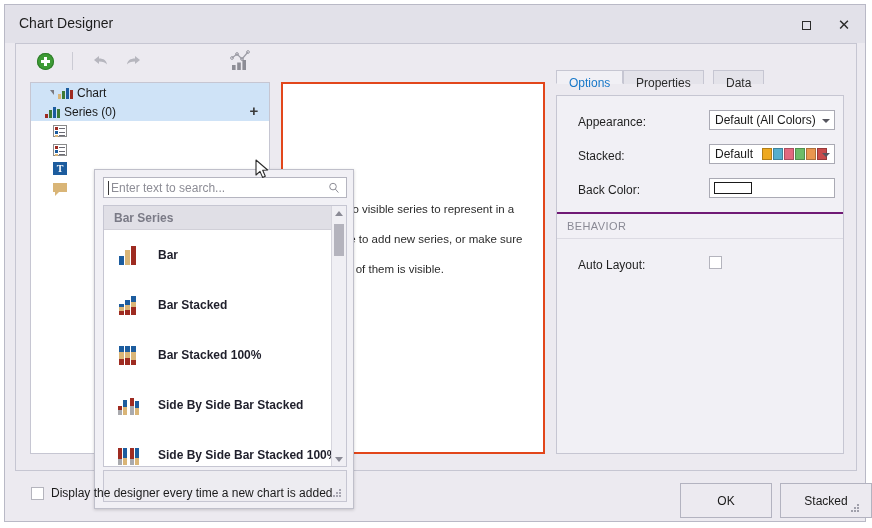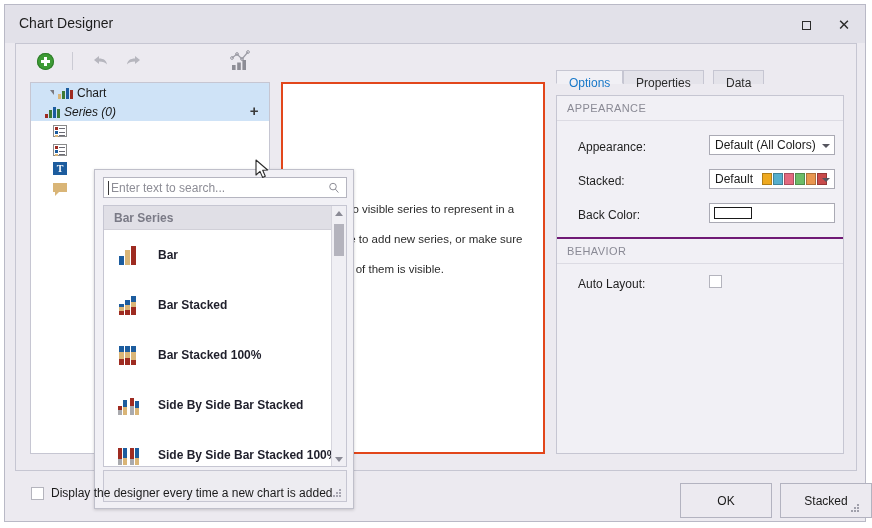--- a/index.html
+++ b/index.html
@@ -69,21 +69,21 @@
   }
   .tri{
     width:0;height:0;border-left:4px solid transparent;
     border-top:5px solid #7a7a82;display:block;margin-left:1px;
   }
   .tree-label{margin-left:4px;font-size:12px;color:#1a1a1a;white-space:nowrap;}
   .plus-btn{
     position:absolute;right:8px;top:2px;width:14px;height:14px;
     color:#3b3b3b;font-size:15px;line-height:13px;text-align:center;font-weight:bold;
   }
-  .indent1{font-style:italic;}
+  .indent1{}
   .indent2{padding-left:22px;}
 
   
   .ico{display:inline-block;vertical-align:middle;}
   .barico{position:relative;width:15px;height:12px;}
   .barico i{position:absolute;bottom:0;width:3px;display:block;}
 
   .legendico{
     width:14px;height:12px;border:1px solid #8a8a8a;background:#fff;
     position:relative;box-sizing:border-box;
@@ -353,21 +353,20 @@
     </div>
 
     <div class="options-panel">
       <div class="tabs">
         <div class="tab active" style="left:0;">Options</div>
         <div class="tab" style="left:67px;">Properties</div>
         <div class="tab" style="left:157px;">Data</div>
       </div>
 
       <div class="tab-pane">
-        <div class="group-hdr">APPEARANCE</div>
 
         <div class="field" style="margin-top:14px;">
           <span class="lab">Appearance:</span>
           <div class="ctl combo">
             <span class="val">Default (All Colors)</span>
             <span class="arrow"></span>
           </div>
         </div>
 
         <div class="field">
@@ -388,21 +387,21 @@
 
         <div class="field">
           <span class="lab">Back Color:</span>
           <div class="ctl">
             <span class="backcolor-box"></span>
           </div>
         </div>
 
         <div class="group-hdr" style="margin-top:8px;border-top:2px solid #701a75;">BEHAVIOR</div>
 
-        <div class="field" style="margin-top:8px;">
+        <div class="field" style="margin-top:14px;">
           <span class="lab">Auto Layout:</span>
           <span class="chk chk-field"></span>
         </div>
       </div>
     </div>
 
     <div class="popup">
       <div class="search-wrap">
         <span class="caret"></span>
         <span class="ph">Enter text to search...</span>

